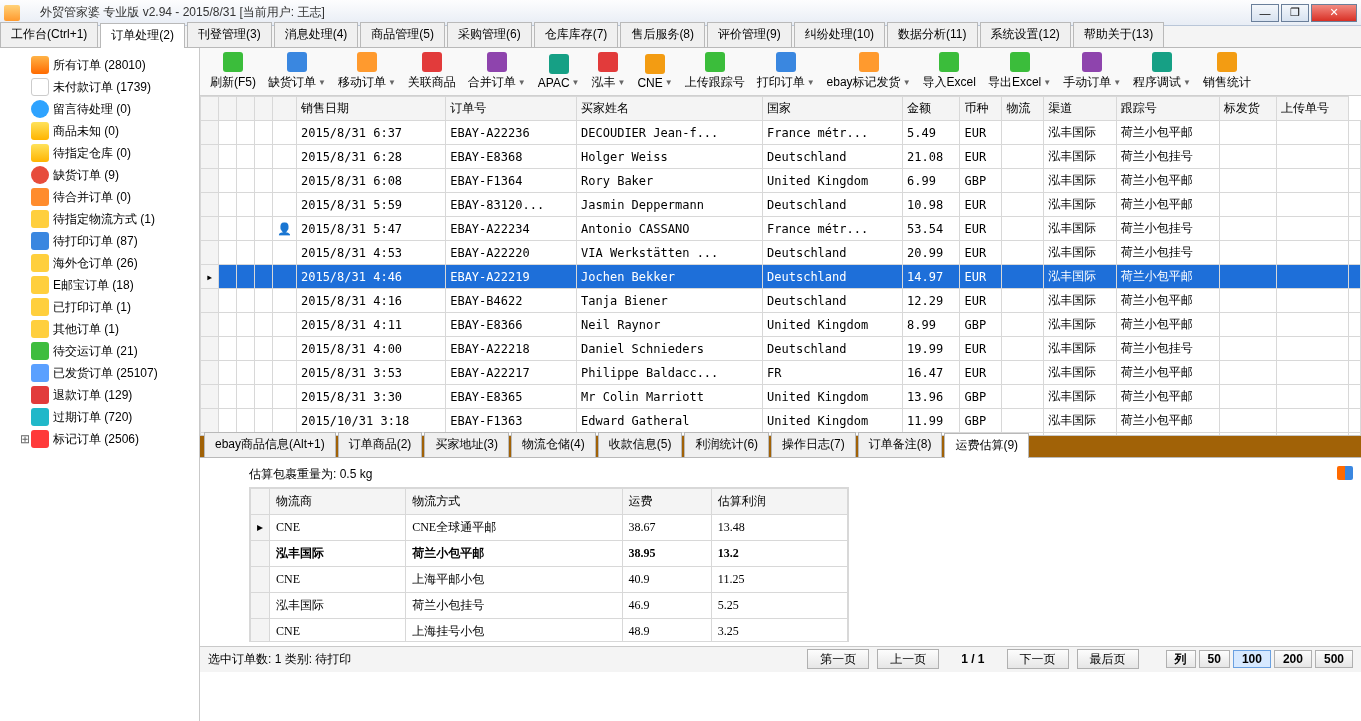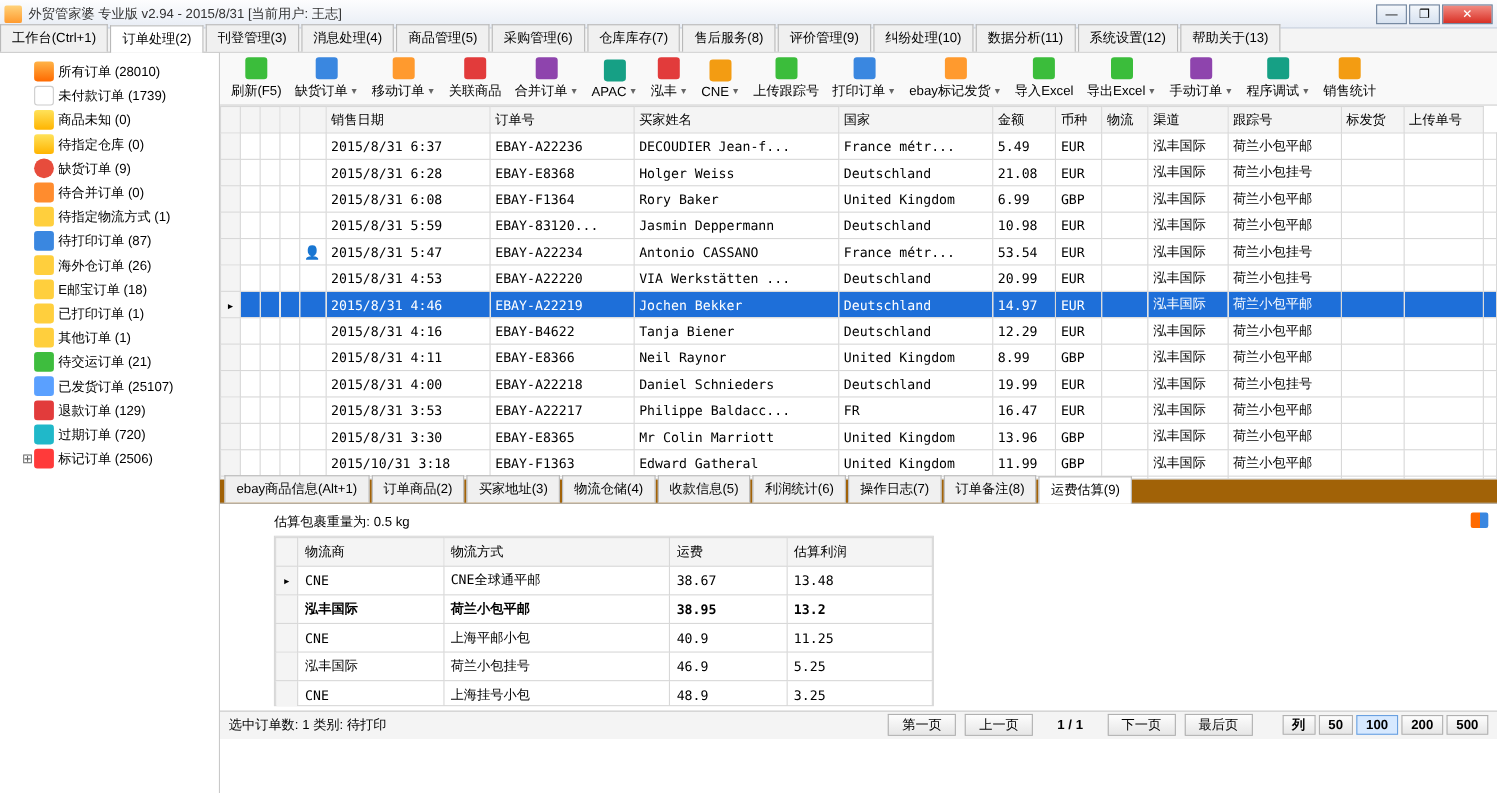--- a/index.html
+++ b/index.html
@@ -1,21 +1,21 @@
 <!DOCTYPE html>
 <html><head>
 <meta charset="utf-8">
 <style>
 * { margin:0; padding:0; box-sizing:border-box; font-family:"Microsoft YaHei",SimSun,Arial,sans-serif; font-size:12px; }
 body { background:#f0f0f0; width:1361px; height:721px; overflow:hidden; }
 
 
 .titlebar { height:26px; background:linear-gradient(#fdfdfe,#e8edf5); display:flex; align-items:center; padding:0 4px; border-bottom:1px solid #b9c6d8; }
 .titlebar .ico { width:16px; height:16px; margin-right:6px; background:linear-gradient(#ffd27a,#ff9a2e); border-radius:2px; }
-.titlebar .ttl { flex:1; color:#333; }
+.titlebar .ttl { flex:1; color:#333;margin-left:14px; }
 .winbtns { display:flex; }
 .winbtn { width:28px; height:18px; border:1px solid #6a7f9a; background:linear-gradient(#f4f7fb,#d7e2f0); margin-left:2px; display:flex; align-items:center; justify-content:center; font-size:11px; cursor:pointer; }
 .winbtn.close { background:linear-gradient(#f28b82,#d93025); color:#fff; width:46px; }
 
 
 .tabs { height:22px; background:#f4f4f4; display:flex; align-items:flex-end; border-bottom:1px solid #b9b9b9; }
 .tab { padding:3px 10px 4px; border:1px solid #b9b9b9; border-bottom:none; background:#f0f0f0; margin-right:2px; cursor:pointer; white-space:nowrap; }
 .tab.active { background:#fff; position:relative; top:1px; }
 
 
@@ -51,21 +51,21 @@
 th,td { border:1px solid #d8d8d8; padding:3px 4px; text-align:left; font-family:SimSun,monospace; white-space:nowrap; overflow:hidden; }
 th { background:#f4f4f4; font-weight:normal; }
 tr.sel td { background:#1e6fd9; color:#fff; }
 .rowhdr { width:18px; background:#f4f4f4!important; color:#000!important; text-align:center; }
 .narrow { width:18px; }
 
 .bottabs { height:22px; display:flex; align-items:flex-end; border-bottom:1px solid #b9b9b9; background:#a16207; padding-left:4px;}
 .bottabs .tab { font-size:12px; }
 .detail { padding:4px 8px;margin-left:41px; }
 .detail .dh { padding:4px 0; }
-.detail table th,.detail table td { padding:4px 6px; }
+.detail table th,.detail table td { padding:4px 6px;font-family:Liberation Serif, serif; }
 .detail tr.bold td { font-weight:bold; }
 
 .status { height:26px; display:flex; align-items:center; padding:0 8px; border-top:1px solid #c9c9c9; background:#f4f4f4; }
 .status .lft { flex:1; }
 .pbtn { padding:2px 12px; margin:0 4px; border:1px solid #b0b0b0; background:linear-gradient(#fdfdfd,#e6e6e6); cursor:pointer; }
 .pgbtn { padding:1px 8px; border:1px solid #b0b0b0; background:linear-gradient(#fdfdfd,#e6e6e6); margin-left:3px; cursor:pointer; }
 .pgbtn.active{ background:#d7e9ff; border-color:#6aa0e0;}
 .book{width:16px;height:14px;background:linear-gradient(90deg,#ff6a00 50%,#3a87e0 50%);margin-left:auto;border-radius:2px;}
 </style>
 </head>
@@ -101,20 +101,25 @@
   <div class="tree" id="tree">
       <div class="node">
         <span class="pm"></span>
         <span class="ic all"></span>
         <span>所有订单 (28010)</span>
       </div>
       <div class="node">
         <span class="pm"></span>
         <span class="ic star"></span>
         <span>未付款订单 (1739)</span>
+      </div>
+      <div class="node">
+        <span class="pm"></span>
+        <span class="ic bubble"></span>
+        <span>留言待处理 (0)</span>
       </div>
       <div class="node">
         <span class="pm"></span>
         <span class="ic warn"></span>
         <span>商品未知 (0)</span>
       </div>
       <div class="node">
         <span class="pm"></span>
         <span class="ic warn"></span>
         <span>待指定仓库 (0)</span>

